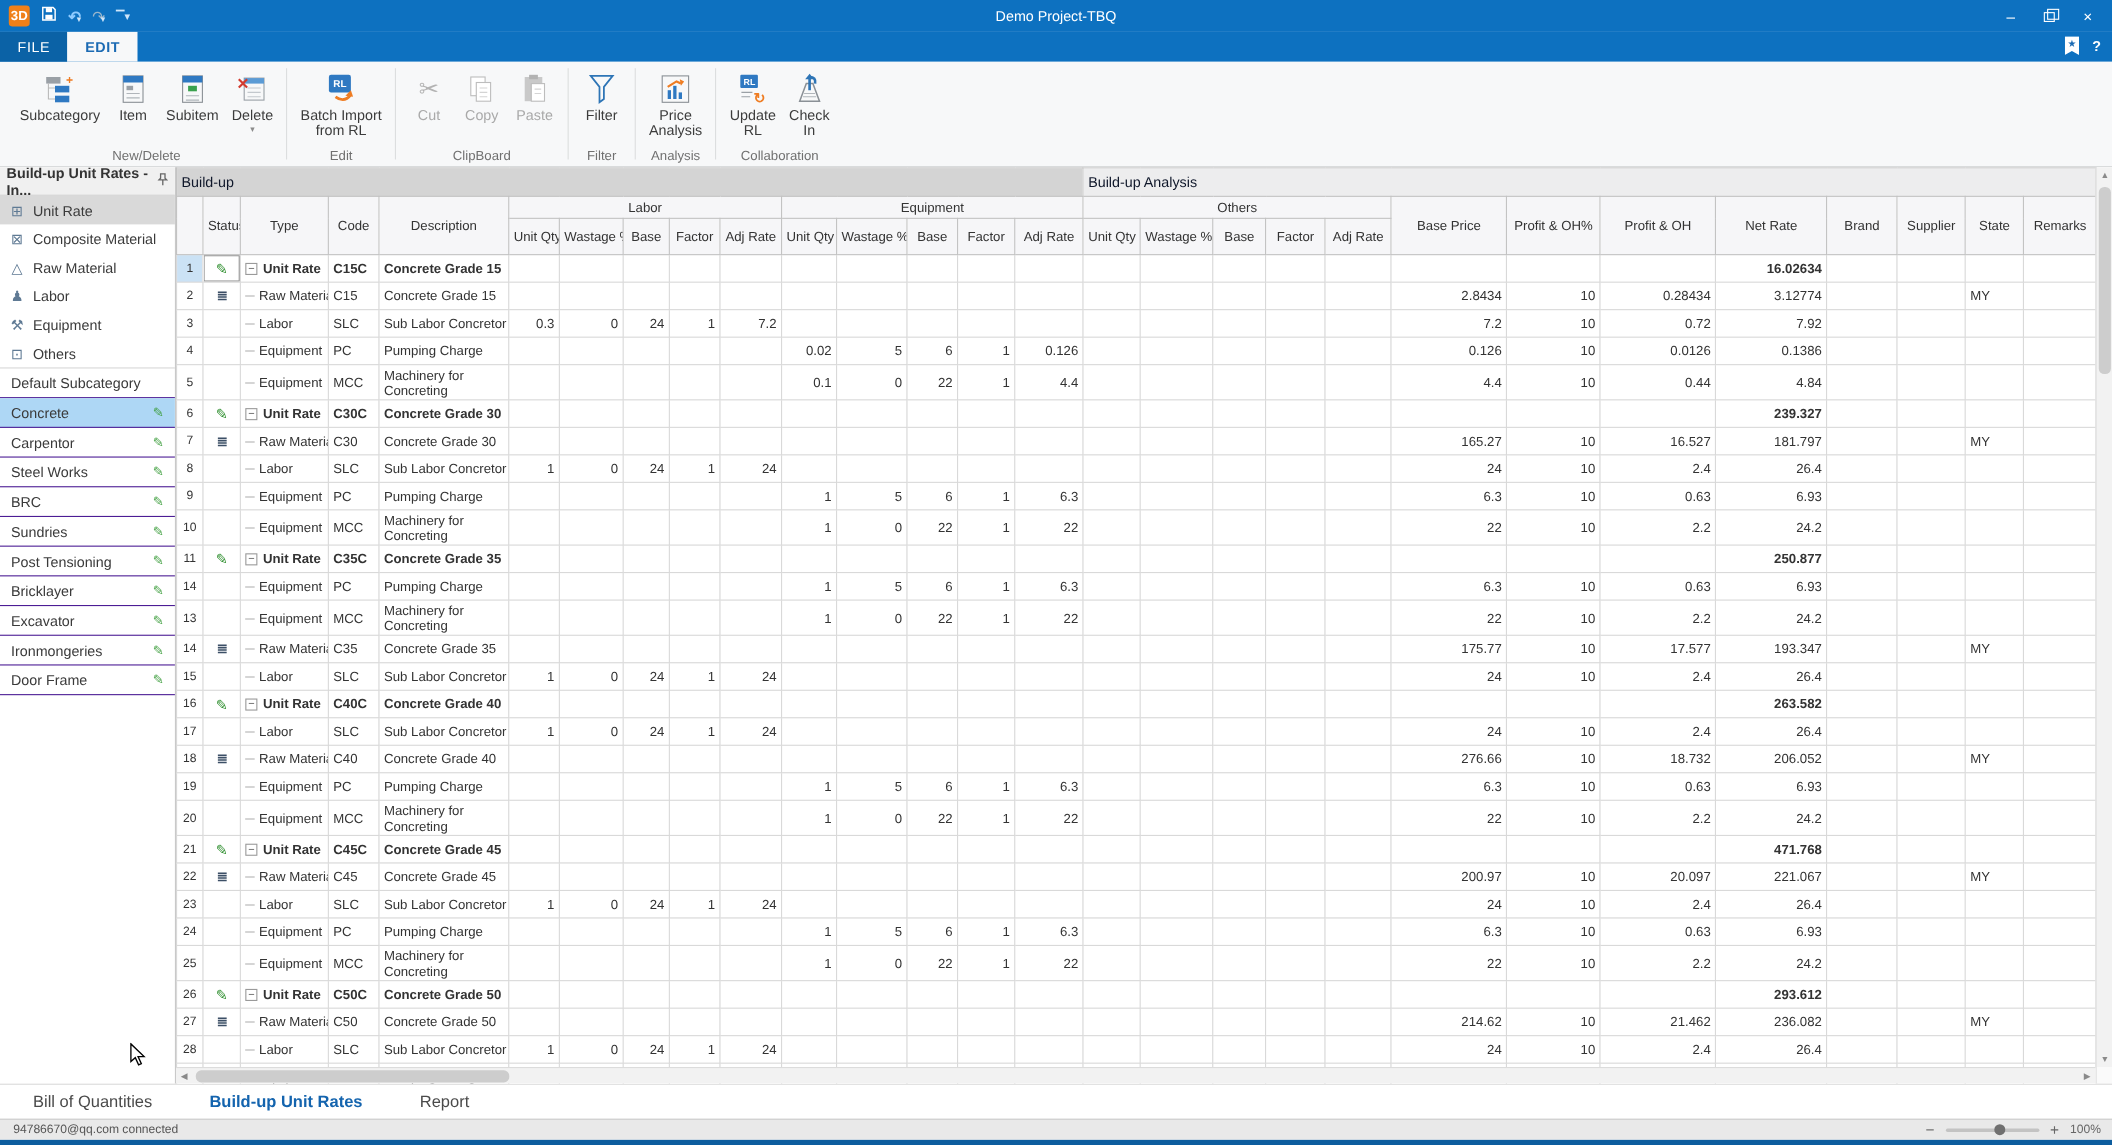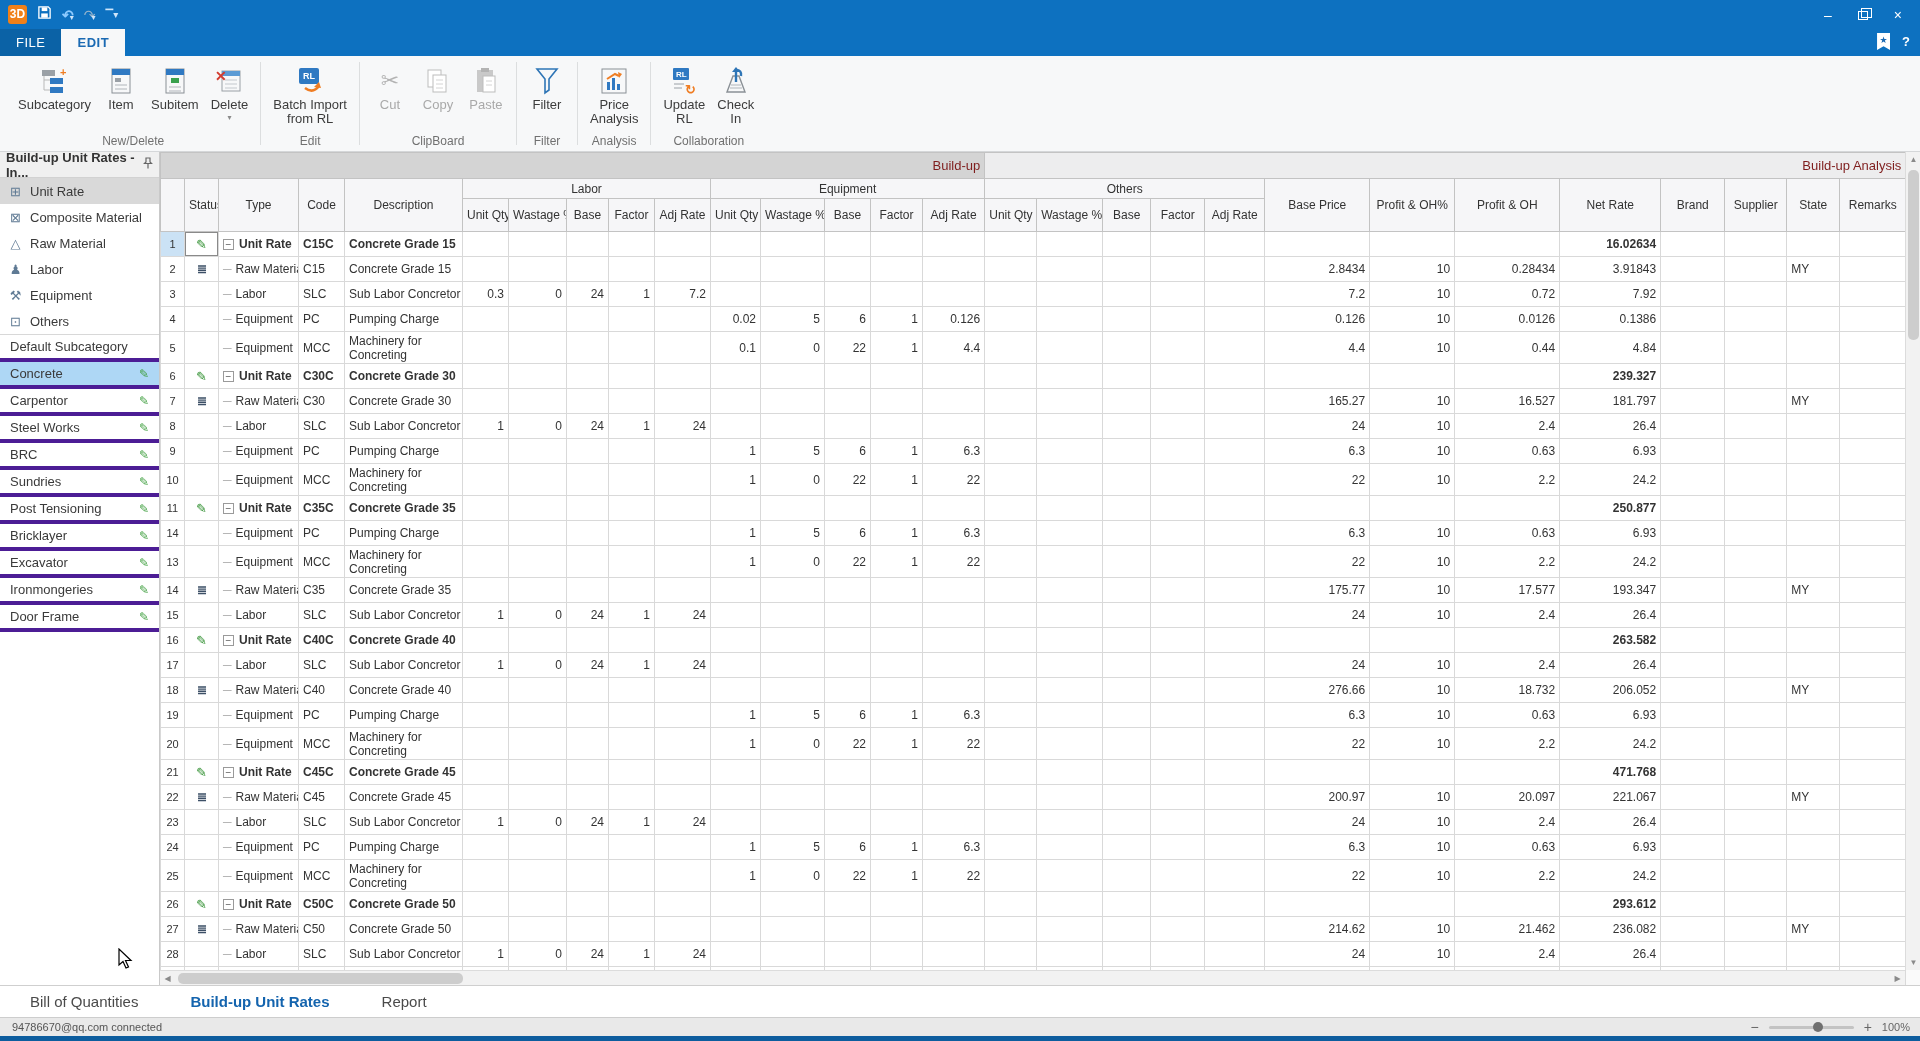--- a/index.html
+++ b/index.html
@@ -51,31 +51,31 @@
 
   
   .sidebar { width:160px; border-right:1px solid #c9c9c9; background:#fff; display:flex; flex-direction:column; font-size:13px; position:relative; }
   .sb-header { height:26px; background:#f0f0f0; border-bottom:1px solid #d2d2d2; display:flex;
     align-items:center; padding:0 6px; font-weight:bold; color:#333; }
   .sb-header .pin { margin-left:auto; color:#666; }
   .sb-item { height:26px; display:flex; align-items:center; gap:7px; padding:0 8px; color:#3a3a3a; }
   .sb-item .sb-ico { color:#5f7globalA94; color:#5f7a94; font-size:13px; width:15px; text-align:center; }
   .sb-item.sel { background:#d9d9d9; }
   .sb-items { border-bottom:1px solid #d8d8d8; }
-  .sb-sub { height:27px; display:flex; align-items:center; padding:0 10px; color:#3a3a3a; border-bottom:4px solid #4c1d95; }
+  .sb-sub { height:27px; display:flex; align-items:center; padding:0 10px; color:#3a3a3a; border-bottom:1px solid #4c1d95; }
   .sb-sub.sel { background:#aed7f5; }
   .sb-sub .pencil { margin-left:auto; color:#3e9e3e; font-size:12px; }
 
   
   .gridwrap { flex:1; position:relative; overflow:hidden; background:#fafafa; }
   table.grid { border-collapse:collapse; table-layout:fixed; width:1745px; font-size:12px; }
   table.grid td, table.grid th { border:1px solid #d9d9d9; padding:0 4px; overflow:hidden;
     white-space:nowrap; height:25px; color:#333; background:#fff; }
   table.grid th { border-color:#c3c3c3; background:#f6f6f8; font-weight:normal; text-align:center; }
-  tr.bandrow td { background:#d4d4d4; text-align:right; color:#7f1d1d; font-size:13px; height:26px; border-color:#c3c3c3; }
+  tr.bandrow td { background:#d4d4d4; text-align:left; color:#0f172a; font-size:13px; height:26px; border-color:#c3c3c3; }
   tr.bandrow td.band2 { background:#ededee; }
   tr.grprow th, tr.subrow th { height:20px; font-size:12px; }
   tr.subrow th { height:33px; }
   th.hstatus { background:#79b2e8; font-weight:bold; color:#222; }
   th.pre { white-space:pre-line; line-height:13px; }
   td.rownum { background:#f1f1f1; text-align:center; color:#444; font-size:11px; border-color:#c9c9c9; }
   td.rownum.sel { background:#cbe2f5; }
   td.num { text-align:right; }
   td.gray { background:#ececec; }
   td.green { background:#e9f6dd; }
@@ -123,20 +123,21 @@
       <svg width="15" height="15" viewBox="0 0 16 16">
           <path d="M2 2h10l2 2v10H2z" fill="none" stroke="#fff" stroke-width="1.4"></path>
           <rect x="5" y="2.5" width="6" height="4" fill="#fff"></rect>
           <rect x="4.5" y="9" width="7" height="4.5" fill="#fff"></rect>
         </svg>
     </span>
     <span><span class="tb-ico tb-undo">↶</span><span class="tb-caret">▾</span></span>
     <span><span class="tb-ico tb-redo">↷</span><span class="tb-caret">▾</span></span>
     <span style="font-size:10px;color:#cfe6fa;">▔▾</span>
   </div>
+  <div class="tb-title">Demo Project-TBQ</div>
   <div class="tb-right">
     <span class="winbtn">–</span>
     <span class="winbtn"><span class="restore-glyph"></span></span>
     <span class="winbtn">×</span>
   </div>
 </div>
 
 <div class="tabstrip">
   <div class="apptab file">FILE</div>
   <div class="apptab edit">EDIT</div>
@@ -521,21 +522,21 @@
             <td class="gray"></td>
             <td class="gray"></td>
             <td class="gray"></td>
             <td class="gray"></td>
             <td class="gray"></td>
             <td class="gray"></td>
             <td class="gray"></td>
             <td class="num green">2.8434</td>
             <td class="num green">10</td>
             <td class="num green">0.28434</td>
-            <td class="num green">3.91843</td>
+            <td class="num green">3.12774</td>
             <td class="green"></td>
             <td class="green"></td>
             <td class="green">MY</td>
             <td class="green"></td>
           </tr>
           <tr>
             <td class="rownum">3</td>
             <td class="statuscell"></td>
             <td class="typepad"><span class="tree">─</span>Labor</td>
             <td>SLC</td>

